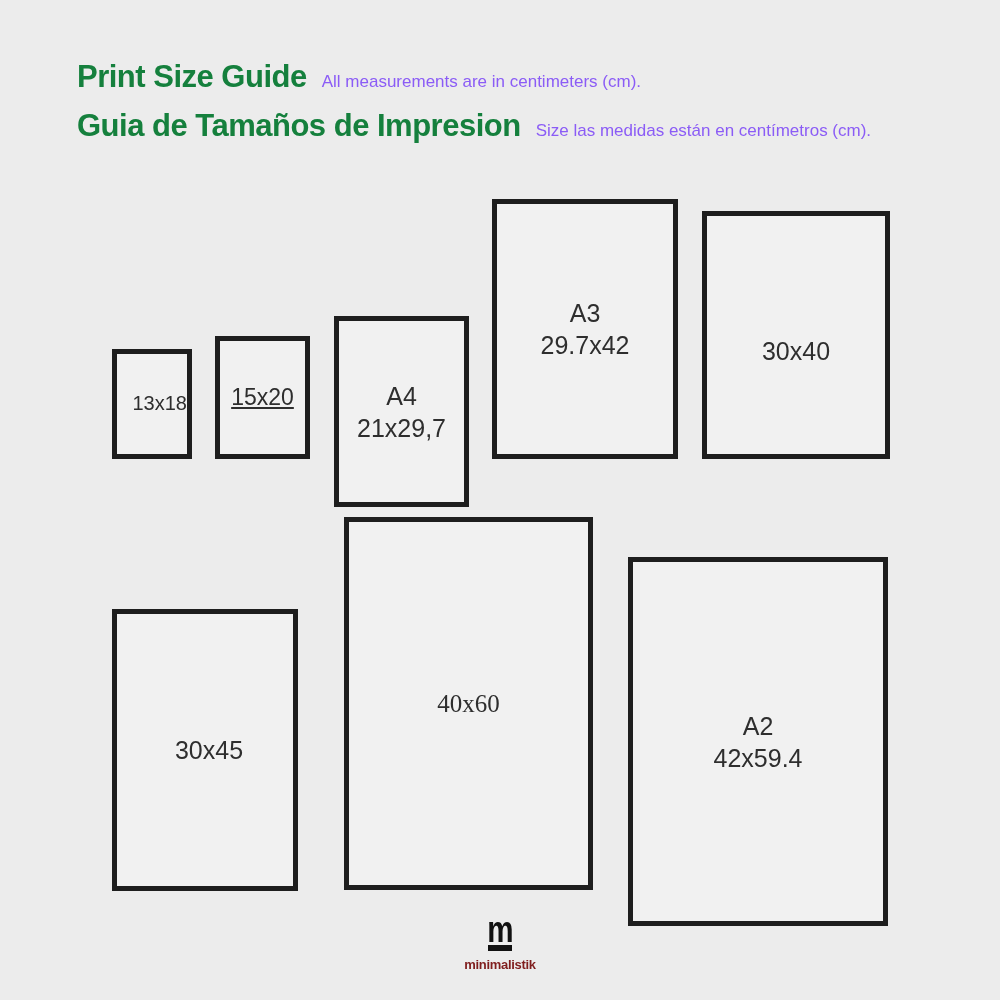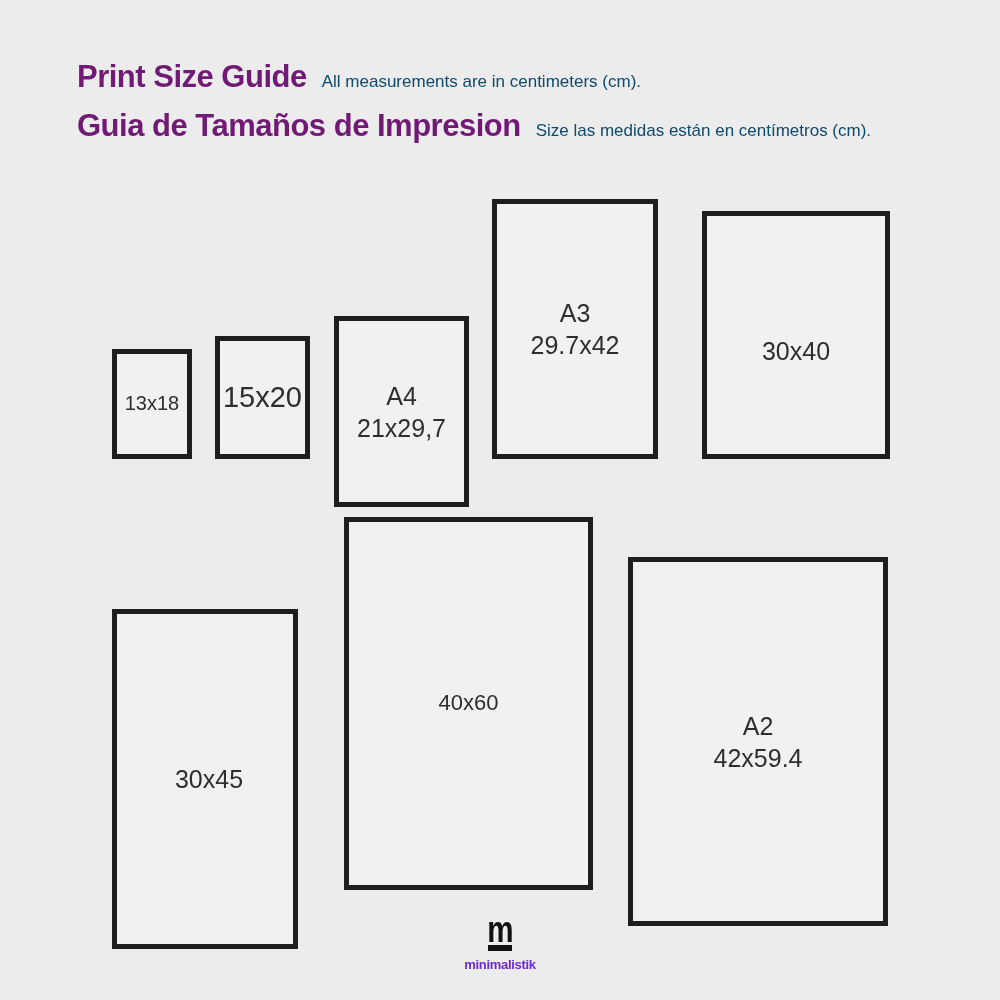--- a/index.html
+++ b/index.html
@@ -24,60 +24,60 @@
     align-items: baseline;
     gap: 15px;
     white-space: nowrap;
   }
   .header-line.en { top: 59px; }
   .header-line.es { top: 108px; text-align: center; }
   .title {
     font-size: 31px;
     font-weight: bold;
     letter-spacing: -0.5px;
-    color: #701a75;
+    color: #15803d;
   }
   .subtitle {
     font-size: 17px;
     font-weight: normal;
-    color: #0c4a6e;
+    color: #8b5cf6;
   }
 
   
   .size-box {
     position: absolute;
     box-sizing: border-box;
     border: 5px solid #1e1e1e;
     background: #f1f1f1;
     display: flex;
     align-items: center;
     justify-content: center;
   }
   .size-label {
     text-align: center;
     color: #2e2e2e;
     line-height: 1.28;
     font-weight: normal;
   }
   .size-label span { display: block; }
 
-  .b1 { left: 112px; top: 349px; width:  80px; height: 110px; }
+  .b1 { left: 112px; top: 349px; width:  80px; height: 110px; justify-content: flex-end; }
   .b1 .size-label { font-size: 20px; }
   .b2 { left: 215px; top: 336px; width:  95px; height: 123px; }
-  .b2 .size-label { font-size: 29px; }
+  .b2 .size-label { font-size: 23px; text-decoration: underline; }
   .b3 { left: 334px; top: 268px; width: 135px; height: 191px; margin-top: 48px; }
   .b3 .size-label { font-size: 25px; }
-  .b4 { left: 492px; top: 199px; width: 166px; height: 260px; }
+  .b4 { left: 492px; top: 199px; width: 186px; height: 260px; }
   .b4 .size-label { font-size: 25px; }
   .b5 { left: 702px; top: 211px; width: 188px; height: 248px; }
   .b5 .size-label { font-size: 25px; margin-top: 32px; }
-  .b6 { left: 112px; top: 609px; width: 186px; height: 340px; padding-left: 8px; }
+  .b6 { left: 112px; top: 609px; width: 186px; height: 282px; padding-left: 8px; }
   .b6 .size-label { font-size: 25px; }
   .b7 { left: 344px; top: 517px; width: 249px; height: 373px; }
-  .b7 .size-label { font-size: 22px; }
+  .b7 .size-label { font-size: 25px; font-family: Liberation Serif, serif; }
   .b8 { left: 628px; top: 521px; width: 260px; height: 369px; margin-top: 36px; }
   .b8 .size-label { font-size: 25px; }
 
   
   .logo {
     position: absolute;
     left: 0; top: 918px;
     width: 1000px;
     display: flex;
     flex-direction: column;
@@ -97,21 +97,21 @@
   .logo-bar {
     width: 24px; height: 6px;
     background: #111;
     margin-top: 3px;
   }
   .logo-wordmark {
     margin-top: 6px;
     font-size: 13px;
     font-weight: bold;
     letter-spacing: -0.3px;
-    color: #6d28d9;
+    color: #7f1d1d;
   }
 </style>
 </head>
 <body>
 
 <div class="canvas">
 
   <div class="header-line en">
     <span class="title">Print Size Guide</span>
     <span class="subtitle">All measurements are in centimeters (cm).</span>

